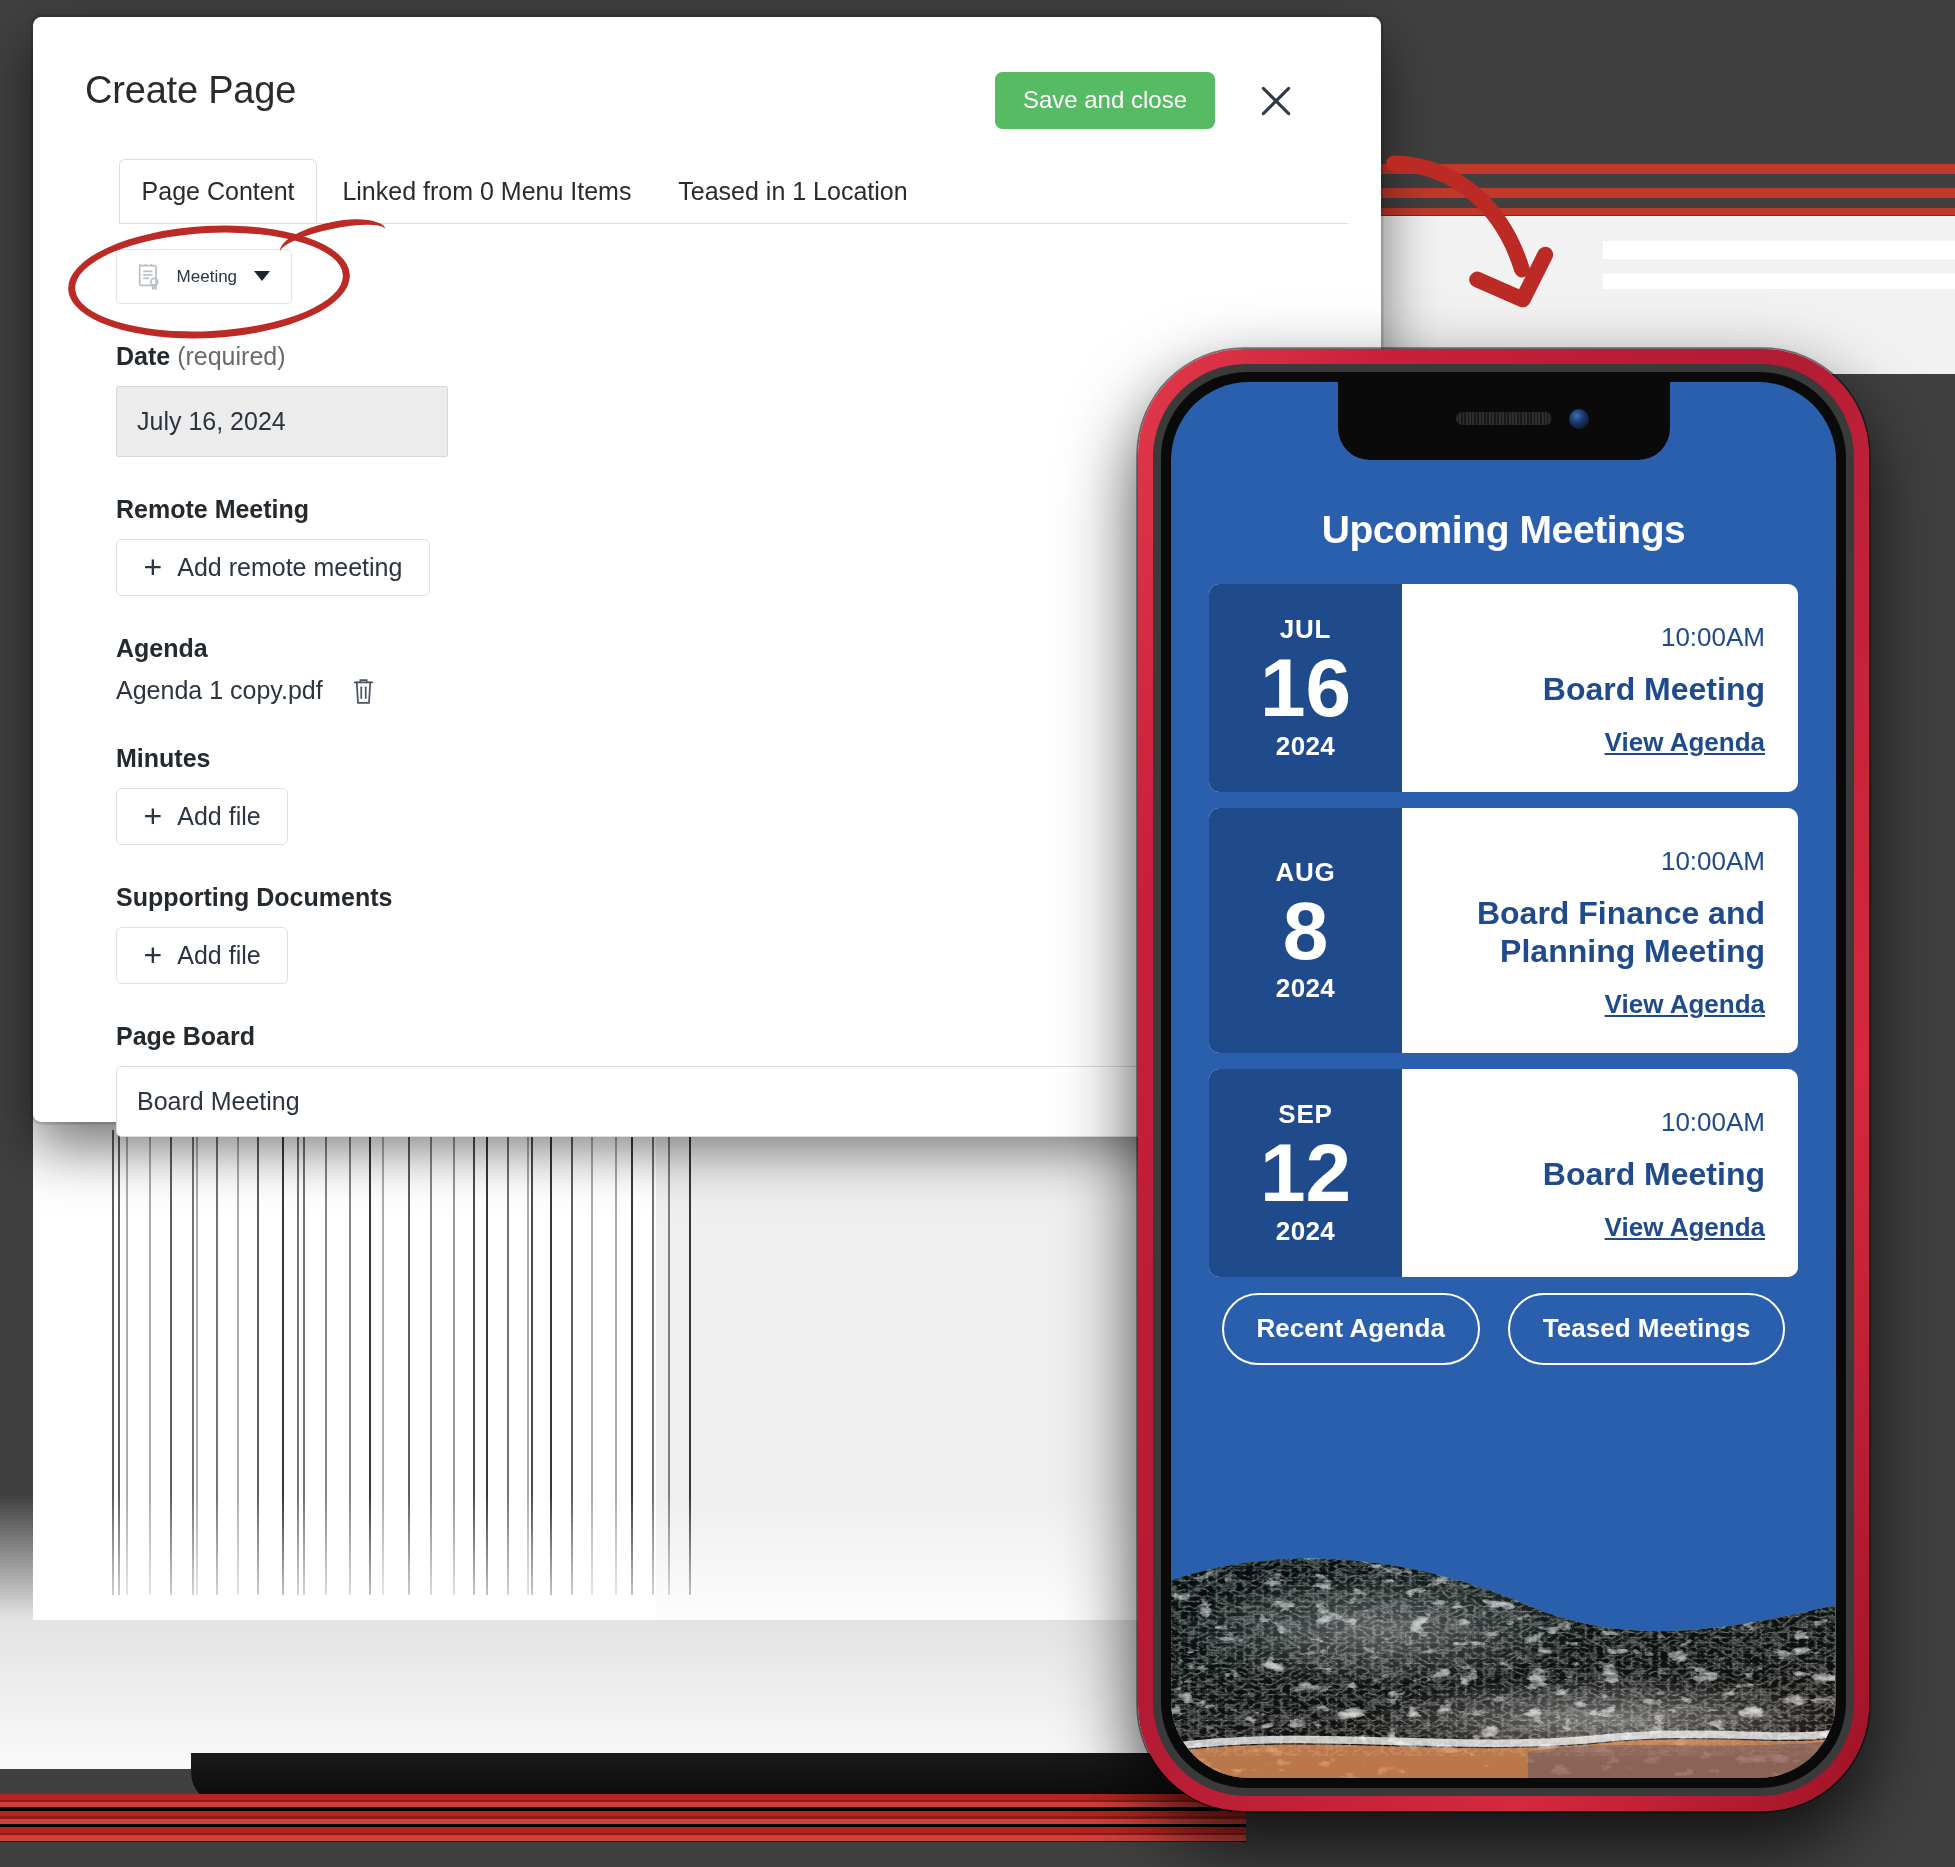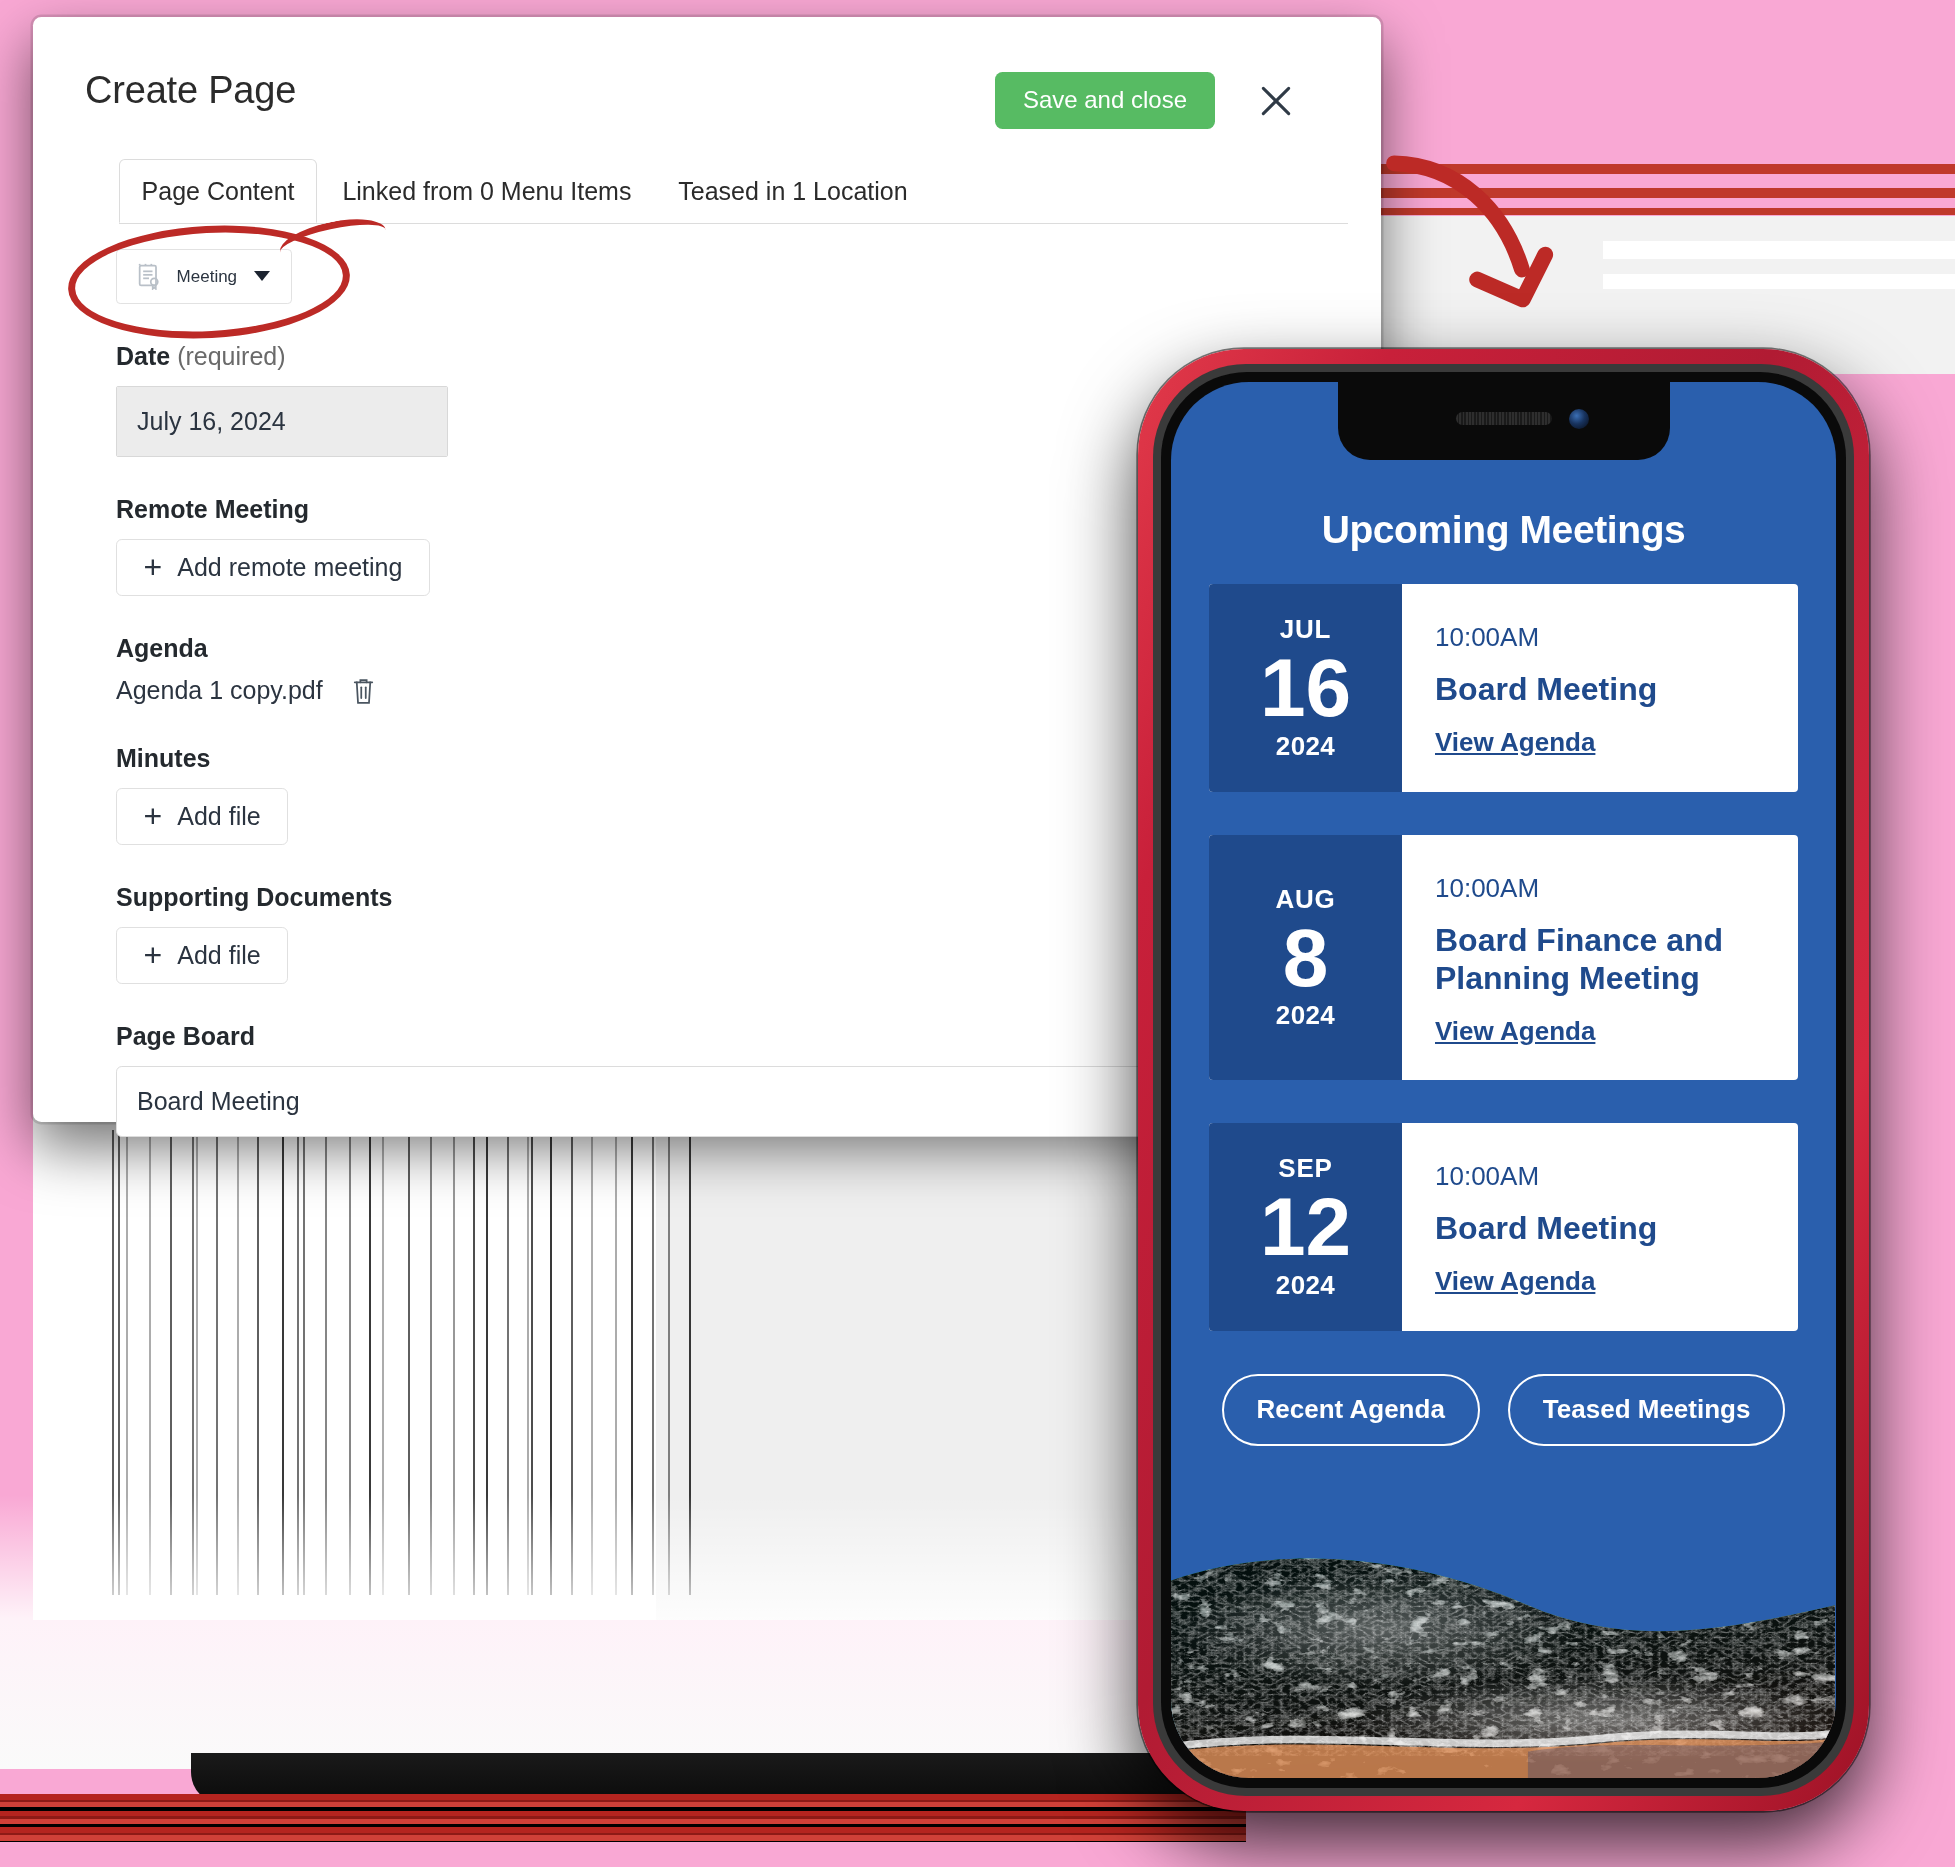--- a/index.html
+++ b/index.html
@@ -2,21 +2,21 @@
 <html style="font-size:13.3px"><head>
 <meta charset="utf-8">
 <style>
   * { box-sizing: border-box; margin: 0; padding: 0; }
   html, body {
     width: 1956px; height: 1867px;
     background: #000000;
     font-family: "Liberation Sans", sans-serif;
     overflow: hidden;
   }
-  #stage { position: relative; width: 1956px; height: 1867px; background: #f9a8d4; }
+  #stage { position: relative; width: 1956px; height: 1867px; background: #404040; }
 
   
   .bg-plate-right {
     position: absolute; left: 1371px; top: 216px; width: 585px; height: 158px;
     background: #f2f2f2;
   }
   .bg-plate-right2 {
     position: absolute; left: 1603px; top: 241px; width: 352px; height: 18.3px;
     background: #ffffff;
   }
@@ -197,22 +197,22 @@
     position: absolute; right: 81px; top: 26.6px; width: 20px; height: 20px;
     border-radius: 50%; background: radial-gradient(circle at 38% 34%, #3b6fb5 0%, #18335e 45%, #060a14 100%);
   }
 
   .screen-title {
     text-align: center; color: #fff; font-size: 39px; font-weight: bold;
     letter-spacing: -0.4px; padding: 126px 0 0 0;
   }
   .cards { padding: 32px 38px 0 38px; }
   .card {
-    display: flex; background: #fff; border-radius: 4px; overflow: hidden;
-    margin-bottom: 43px; min-height: 208px;
+    display: flex; background: #fff; border-radius: 10px; overflow: hidden;
+    margin-bottom: 16px; min-height: 208px; text-align: right;
   }
   .card-date {
     width: 193px; background: #1f4a8c; color: #fff;
     display: flex; flex-direction: column; align-items: center; justify-content: center;
     padding: 28px 0; flex-shrink: 0;
   }
   .cd-mon { font-size: 26px; font-weight: bold; letter-spacing: 0.8px; }
   .cd-day { font-size: 82px; font-weight: bold; line-height: 1.0; margin: 1.7px 0; }
   .cd-yr  { font-size: 26px; font-weight: bold; letter-spacing: 0.4px; }
   .card-body { flex: 1; padding: 38px 33px 33px 33px; }

